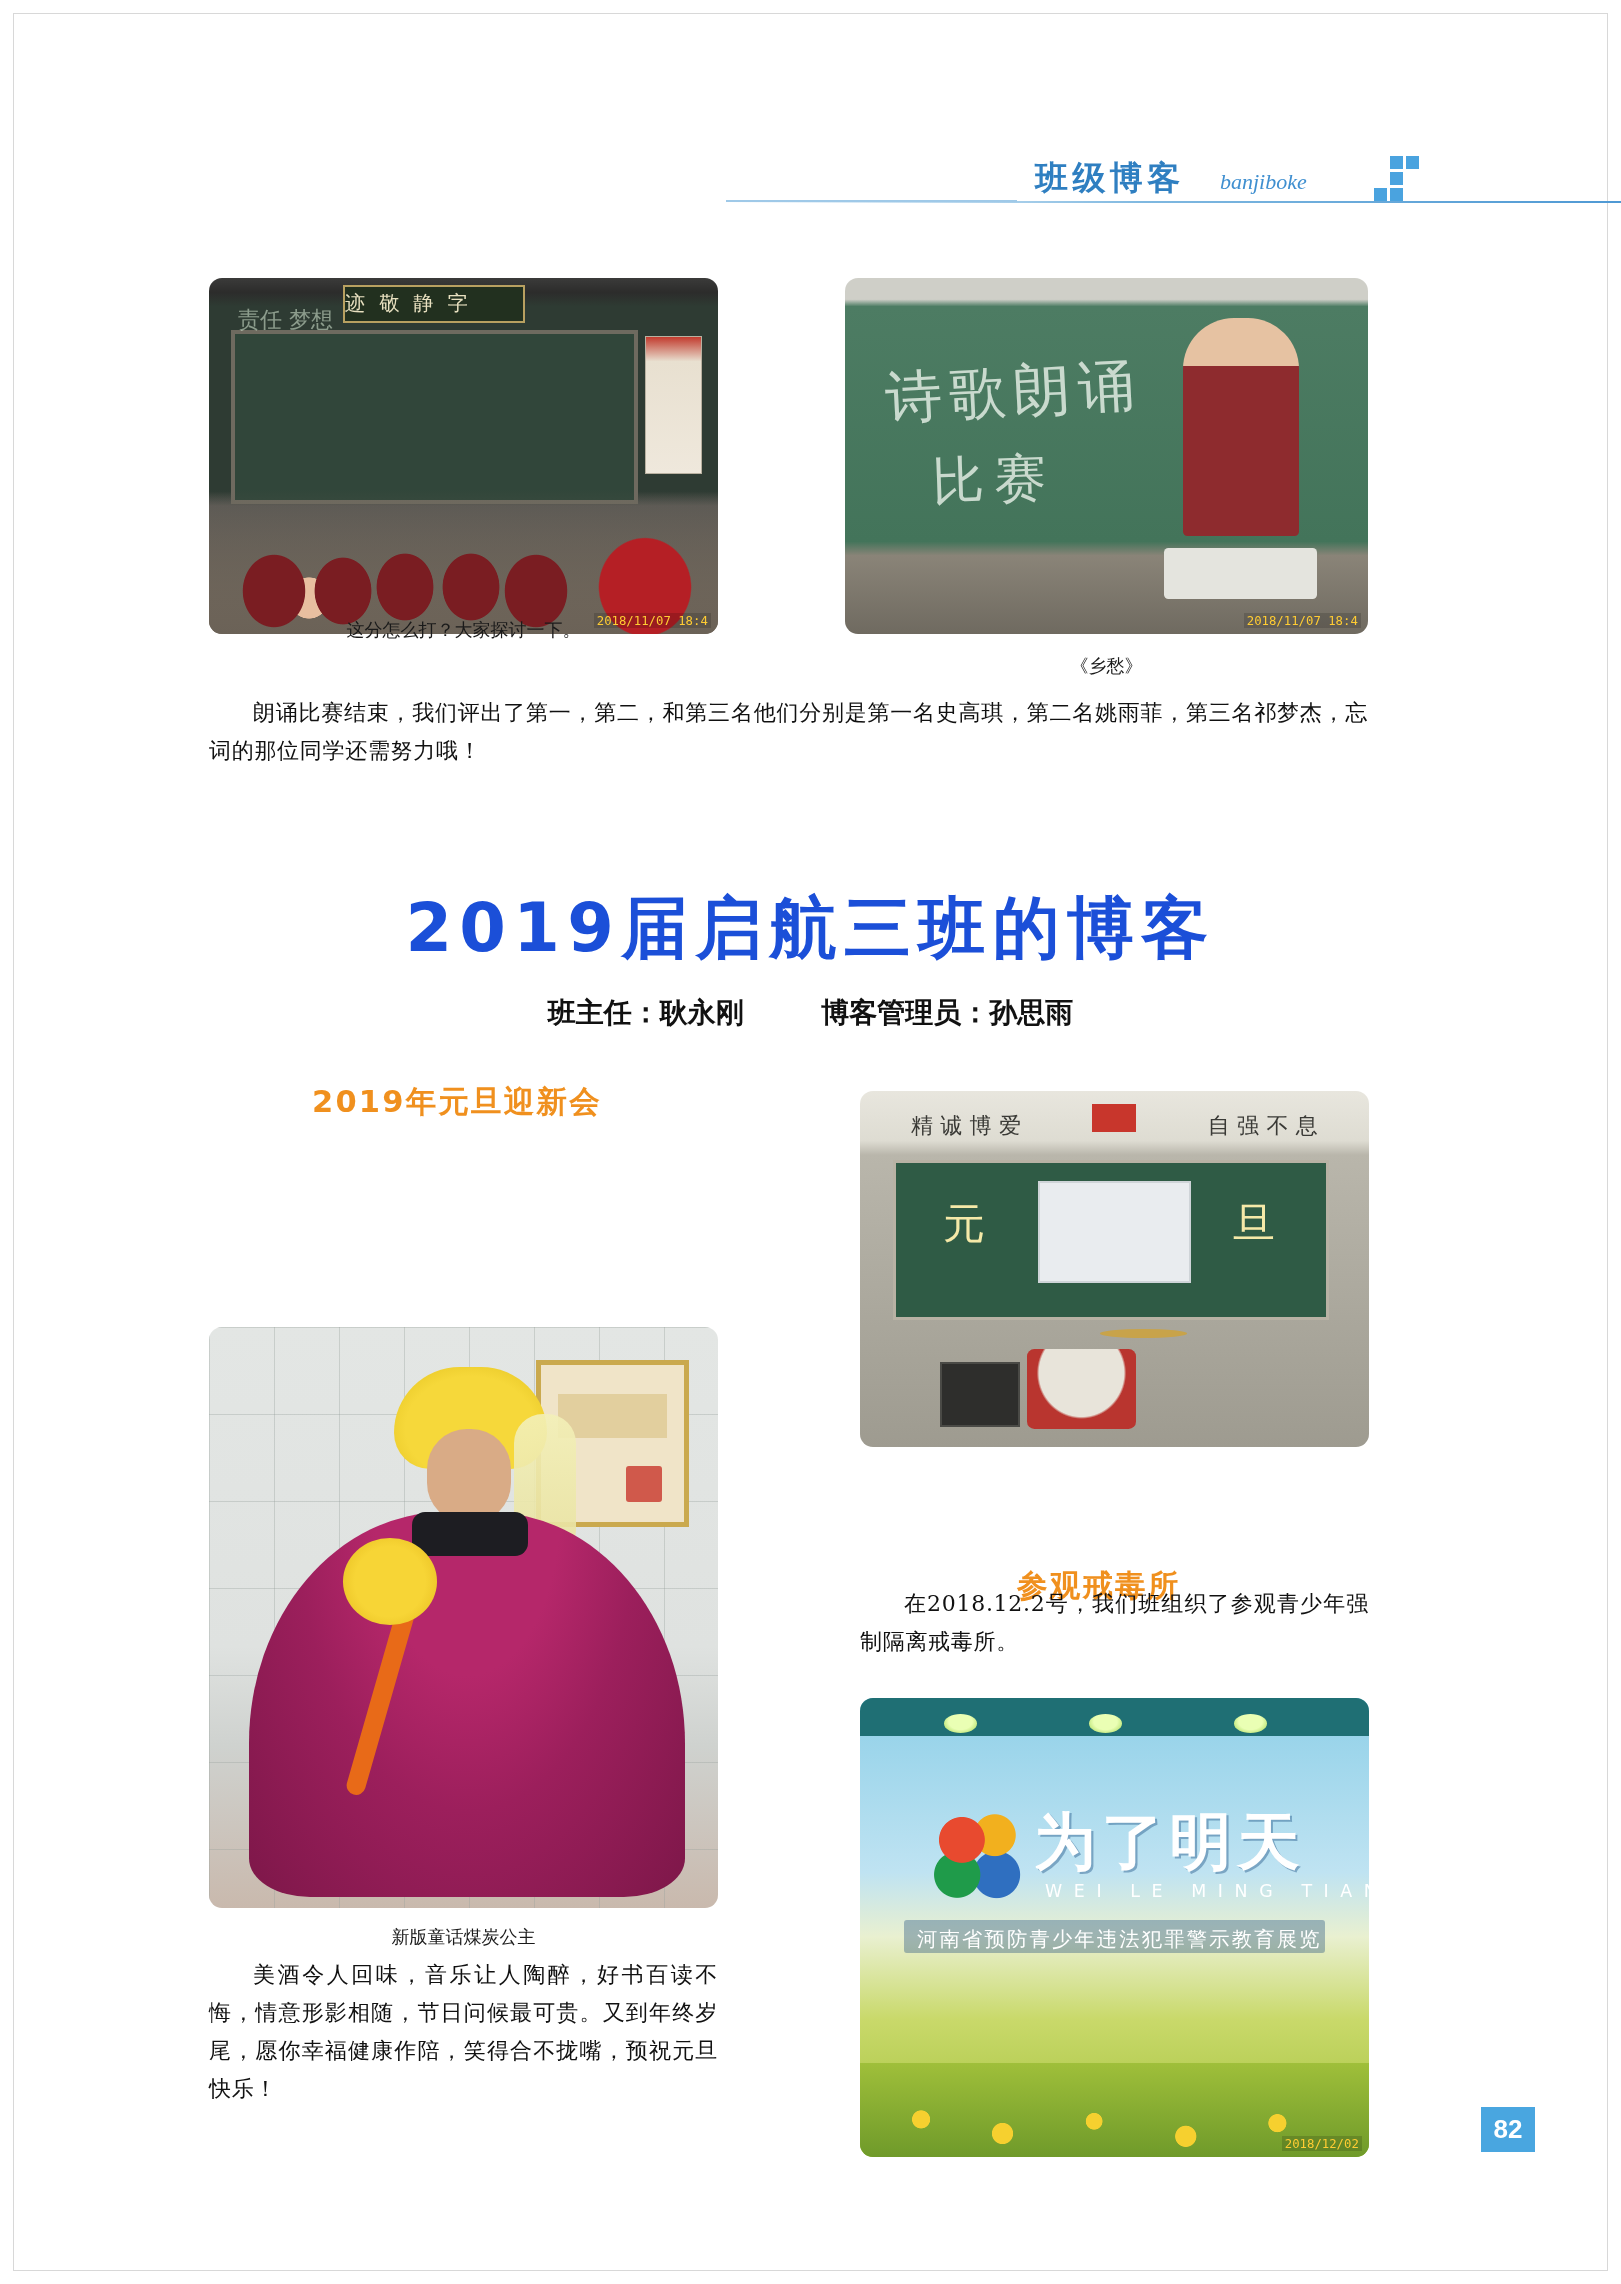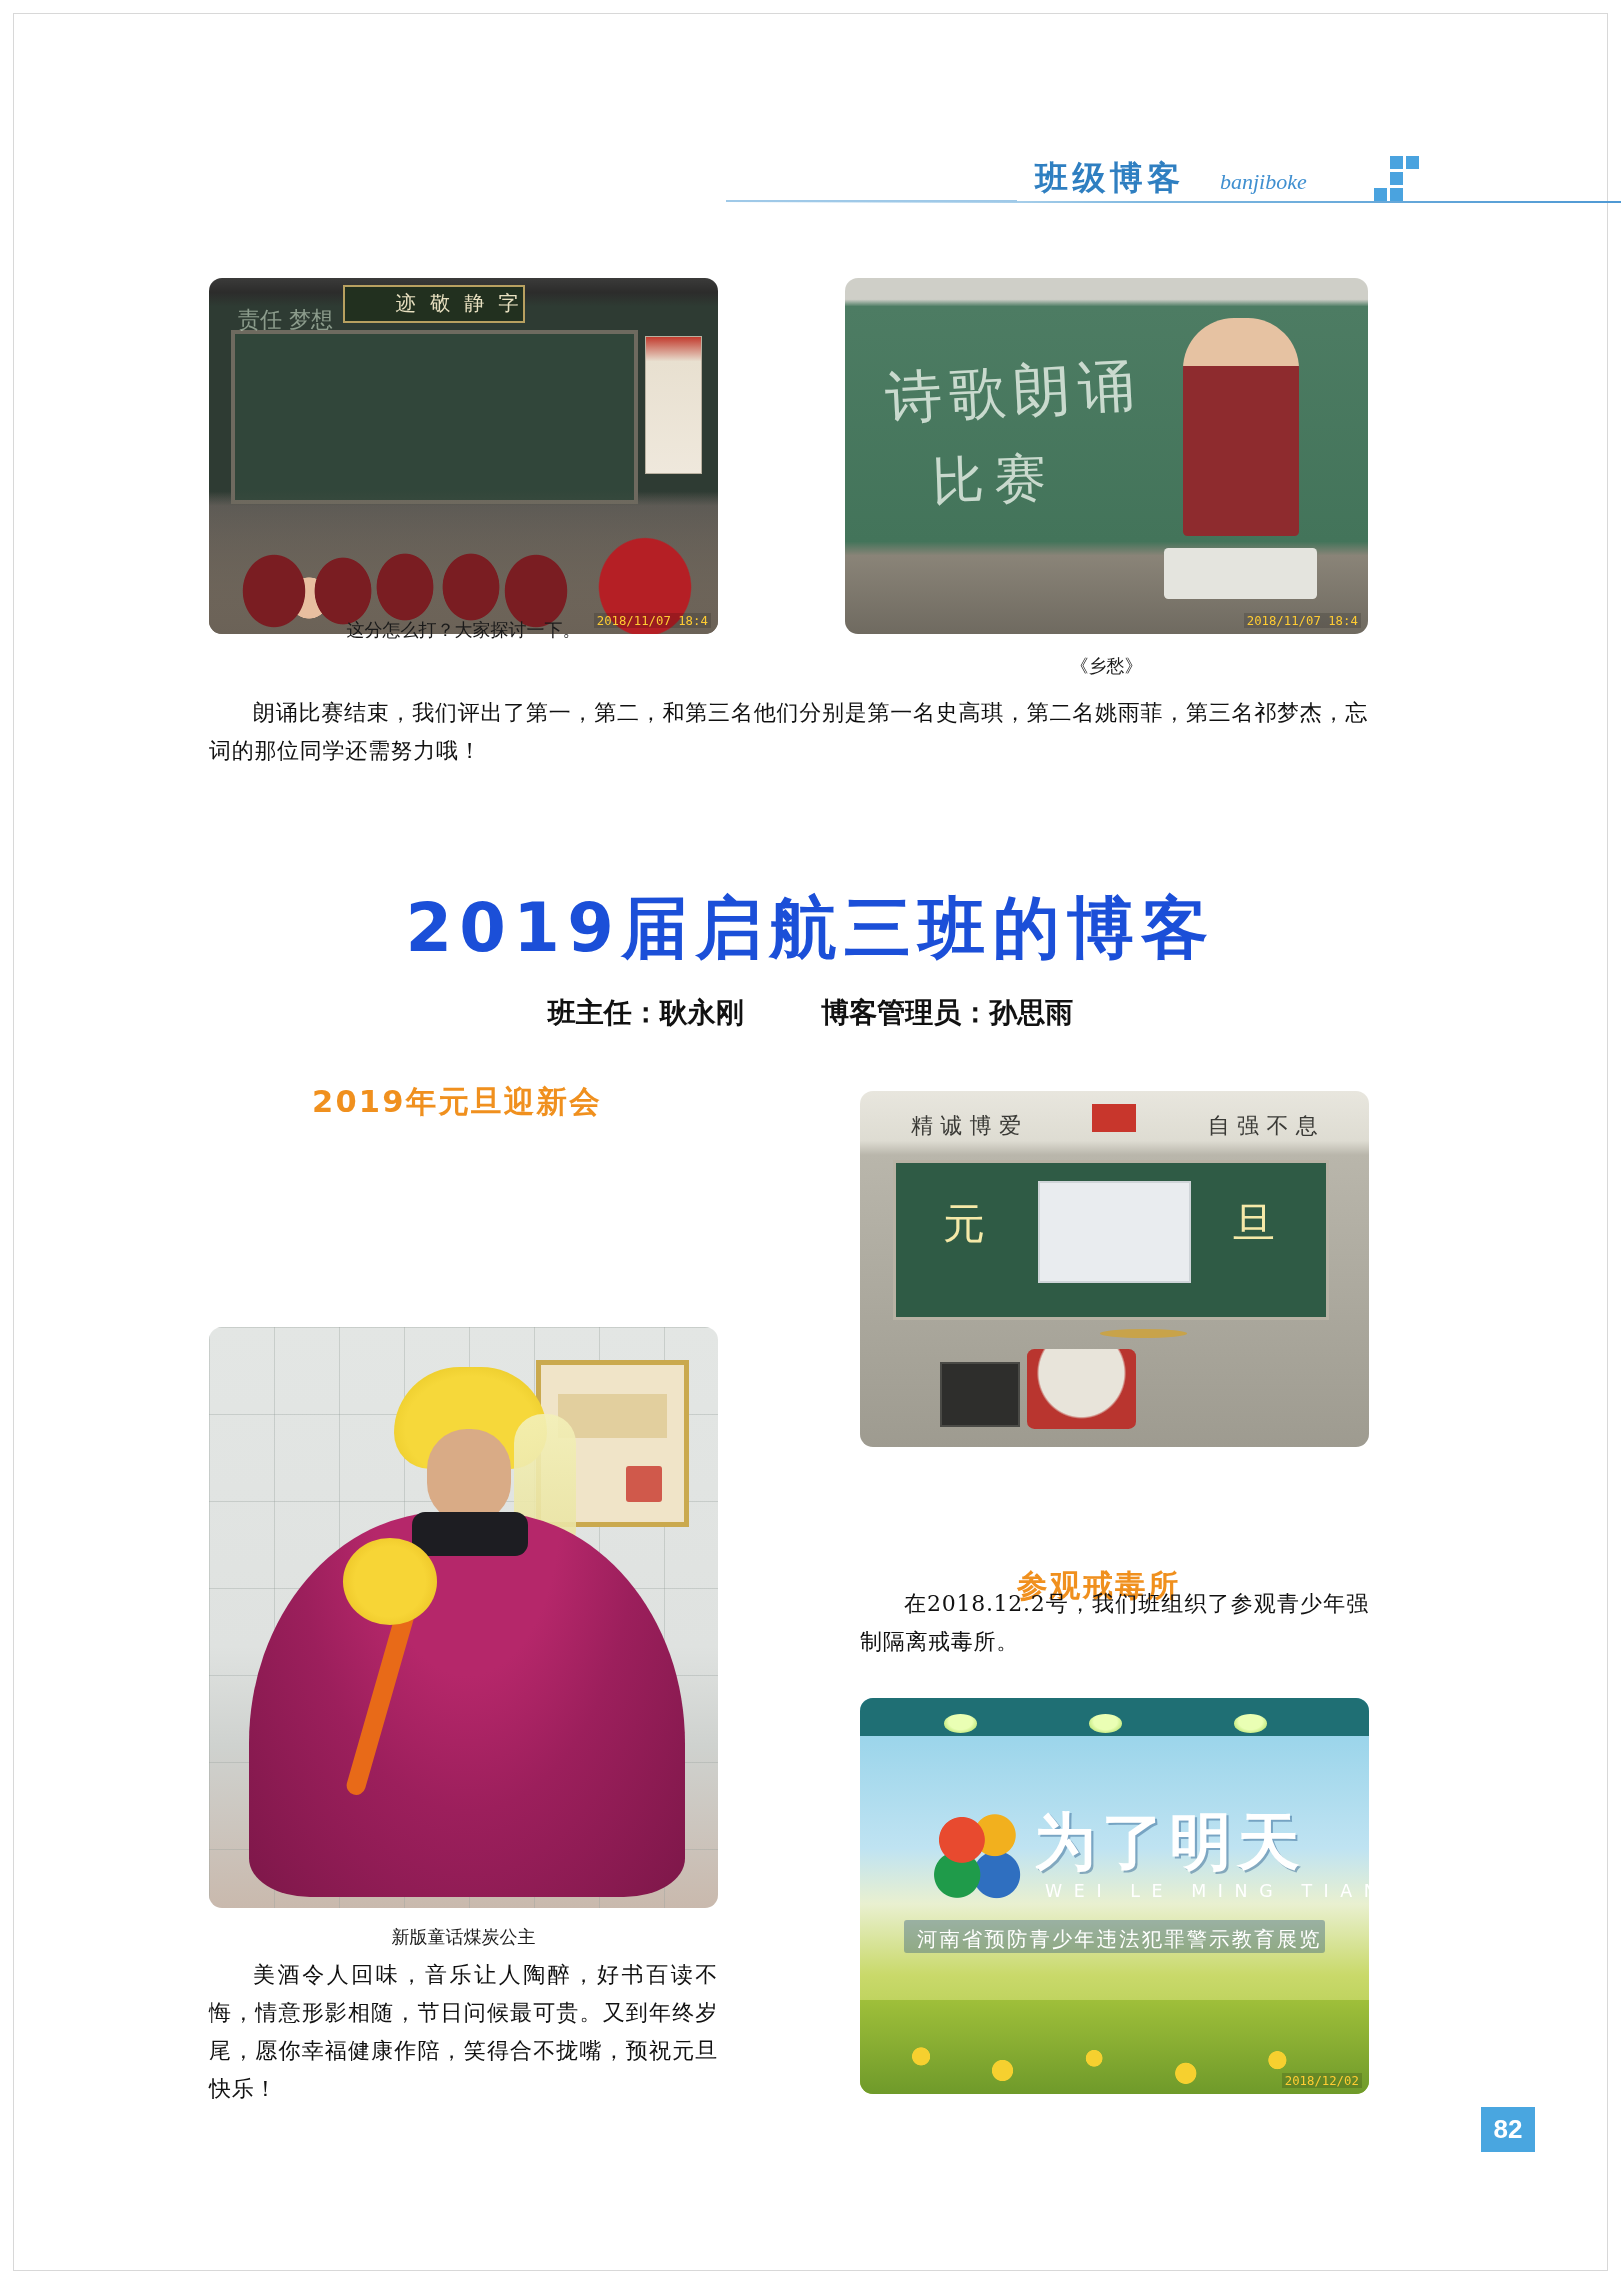--- a/index.html
+++ b/index.html
@@ -123,21 +123,21 @@
     background: #31463a; border: 4.4px solid #6e6a5f; box-sizing: border-box;
   }
   #photo-classroom .board-text {
     position: absolute; left: 29px; top: 29px; width: 349px; height: 116px;
     color: #d9ecd6; font-size: 22px; opacity: .55; line-height: 26px;
     font-family: "DejaVu Sans", sans-serif;
   }
   #photo-classroom .plaque {
     position: absolute; left: 134px; top: 7.3px; width: 182px; height: 38px;
     background: #22301f; border: 2.9px solid #b8a060; box-sizing: border-box;
-    color: #e8e0c0; font-size: 20.3px; text-align: right; line-height: 33px;
+    color: #e8e0c0; font-size: 20.3px; text-align: left; line-height: 33px;
     letter-spacing: 4.4px;
   }
   #photo-classroom .poster {
     position: absolute; left: 436px; top: 58px; width: 57px; height: 138px;
     background: linear-gradient(to bottom, #c23b2e 0%, #e8e0d0 18%, #efe8dc 100%);
     border: 1.5px solid #b8b0a0; box-sizing: border-box;
   }
   #photo-classroom .students {
     position: absolute; left: 0; bottom: 0; width: 100%; height: 145px;
     background:
@@ -275,21 +275,21 @@
     background: #e86a18; border-radius: 10.2px; transform: rotate(16deg);
   }
   #photo-princess .pompom {
     position: absolute; left: 134px; top: 211px; width: 94px; height: 87px;
     background: radial-gradient(circle at 50% 50%, #f7d536 0 55%, #e3b81c 100%);
     border-radius: 50%;
   }
 
   
   #photo-exhibit {
-    left: 860px; top: 1698px; width: 509px; height: 396px;
+    left: 860px; top: 1698px; width: 509px; height: 459px;
     background: linear-gradient(to bottom, #8fd0e8 0%, #bfe3f2 38%, #e9f0d0 52%, #c9d96a 70%, #9fbf3a 100%);
   }
   #photo-exhibit .ceil {
     position: absolute; left: 0; top: 0; width: 100%; height: 38px;
     background: #1f6f74;
   }
   #photo-exhibit .lamp {
     position: absolute; top: 16px; width: 33px; height: 19px;
     background: radial-gradient(ellipse at 50% 40%, #eaffb4 0 50%, #9ad14a 100%);
     border-radius: 50%;

